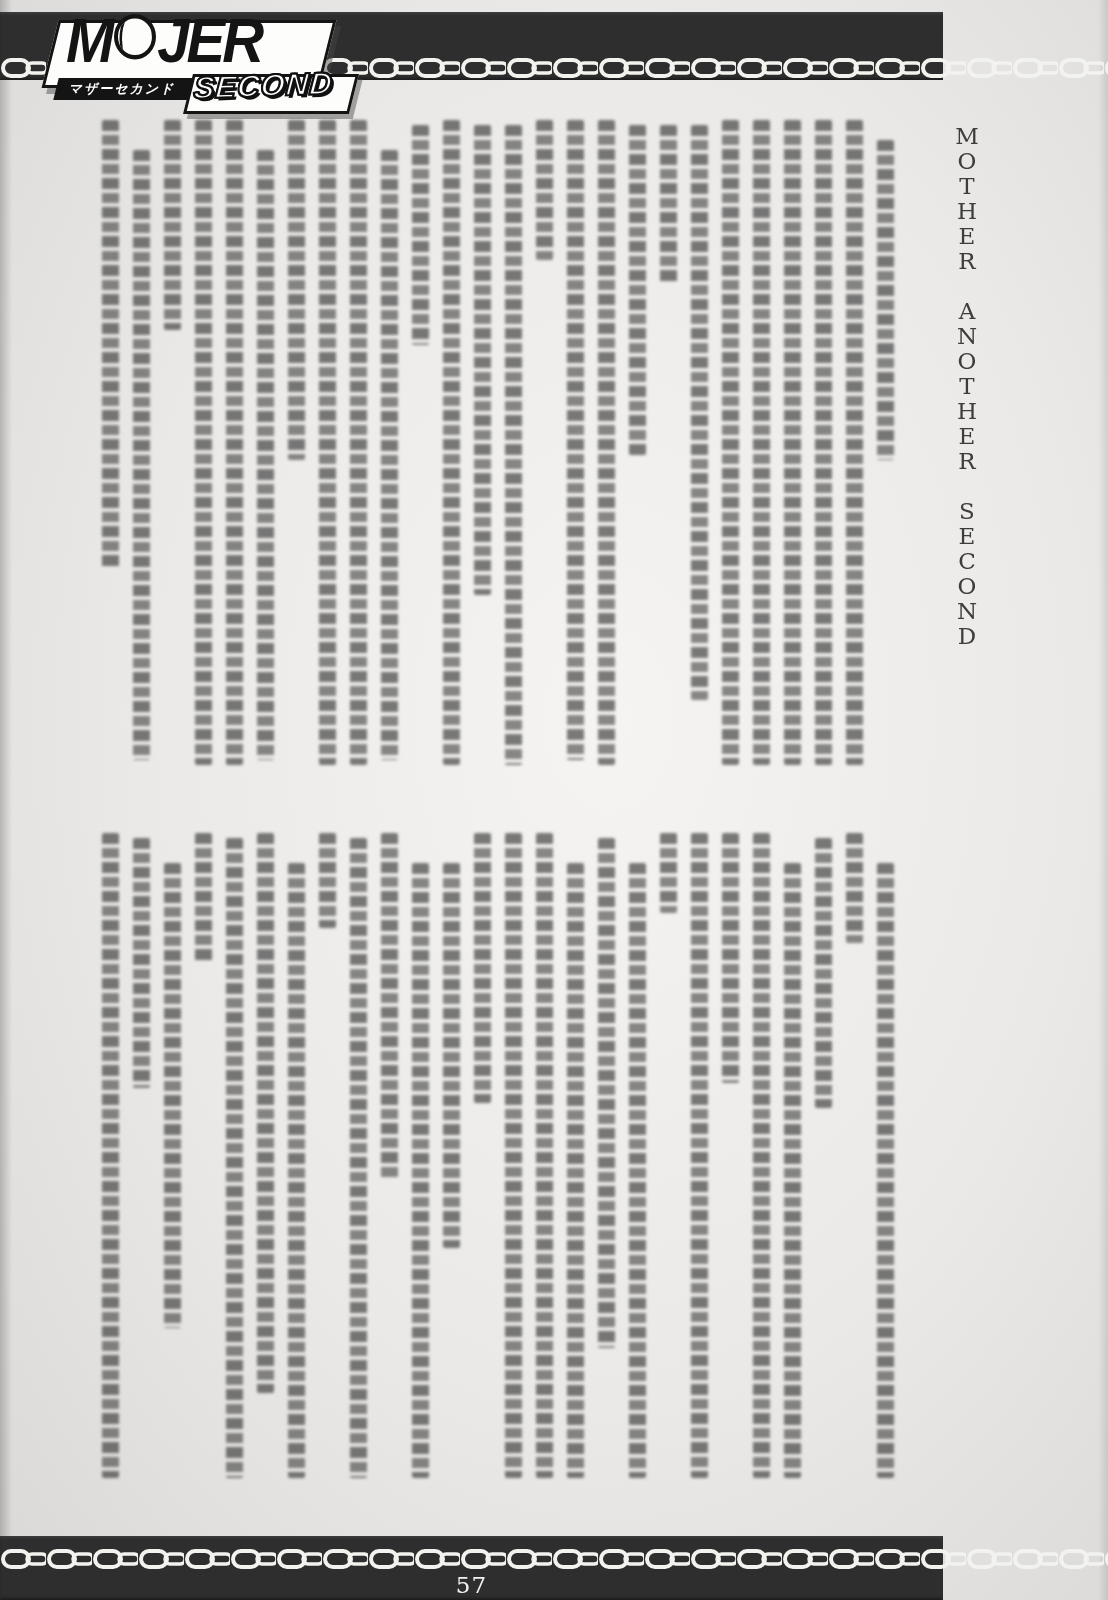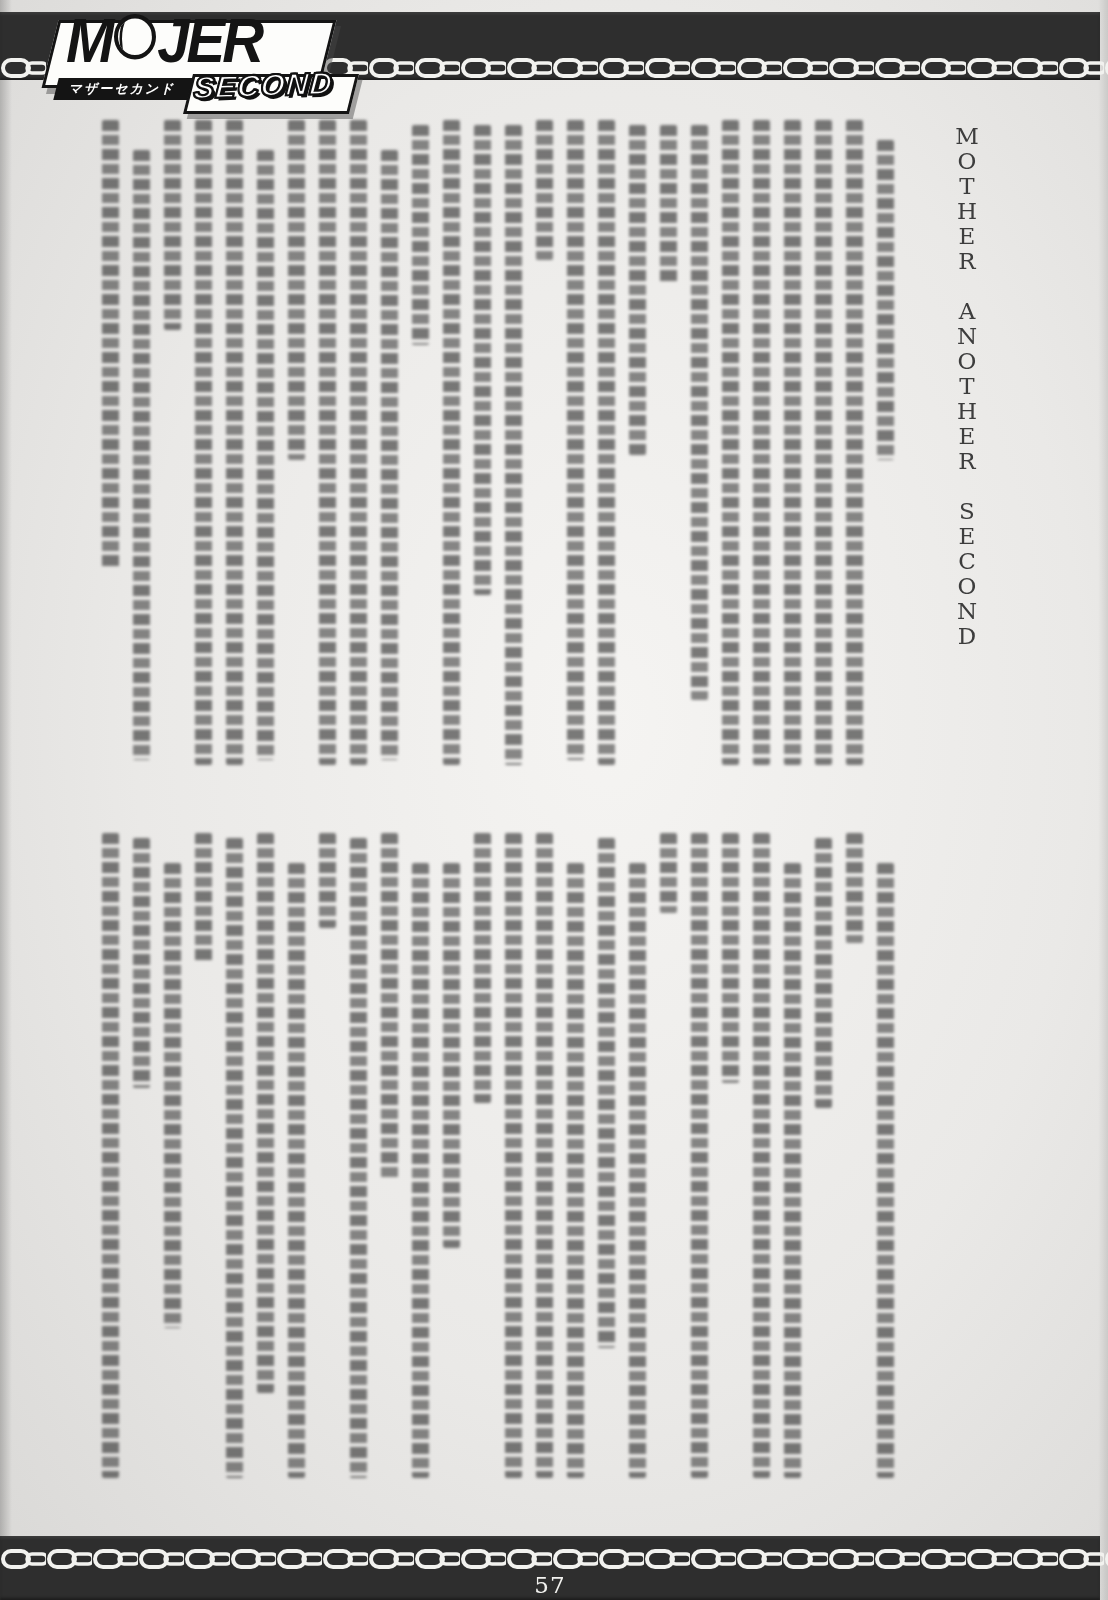--- a/index.html
+++ b/index.html
@@ -7,21 +7,21 @@
     width:1108px;height:1600px;position:relative;overflow:hidden;
     font-family:"Liberation Sans",sans-serif;
     background:radial-gradient(ellipse at 55% 45%, #f5f4f2 0%, #eae9e7 55%, #d9d8d6 100%);
   }
   .edge-shade-left{position:absolute;left:0;top:0;width:12px;height:1600px;
     background:linear-gradient(to right, rgba(0,0,0,.20), rgba(0,0,0,0));pointer-events:none;}
   .edge-shade-right{position:absolute;right:0;top:0;width:10px;height:1600px;
     background:linear-gradient(to left, rgba(0,0,0,.10), rgba(0,0,0,0));pointer-events:none;}
 
   
-  .band{position:absolute;left:0;width:1100px;background:#2e2e2e;
+  .band{position:absolute;left:0;width:943px;background:#2e2e2e;
     box-shadow:inset 0 2px 3px rgba(255,255,255,.08), inset 0 -2px 3px rgba(0,0,0,.4);}
   .band-top{top:12px;height:68px;}
   .band-bottom{top:1536px;height:64px;}
   .chain-svg{position:absolute;left:0;display:block;}
   .band-top .chain-svg{top:45px;}
   .band-bottom .chain-svg{top:12px;}
   .page-number{position:absolute;left:0;top:36px;width:100%;text-align:center;
     color:#f2f2ef;font-family:"DejaVu Serif",serif;font-size:23px;letter-spacing:1px;}
 
   

